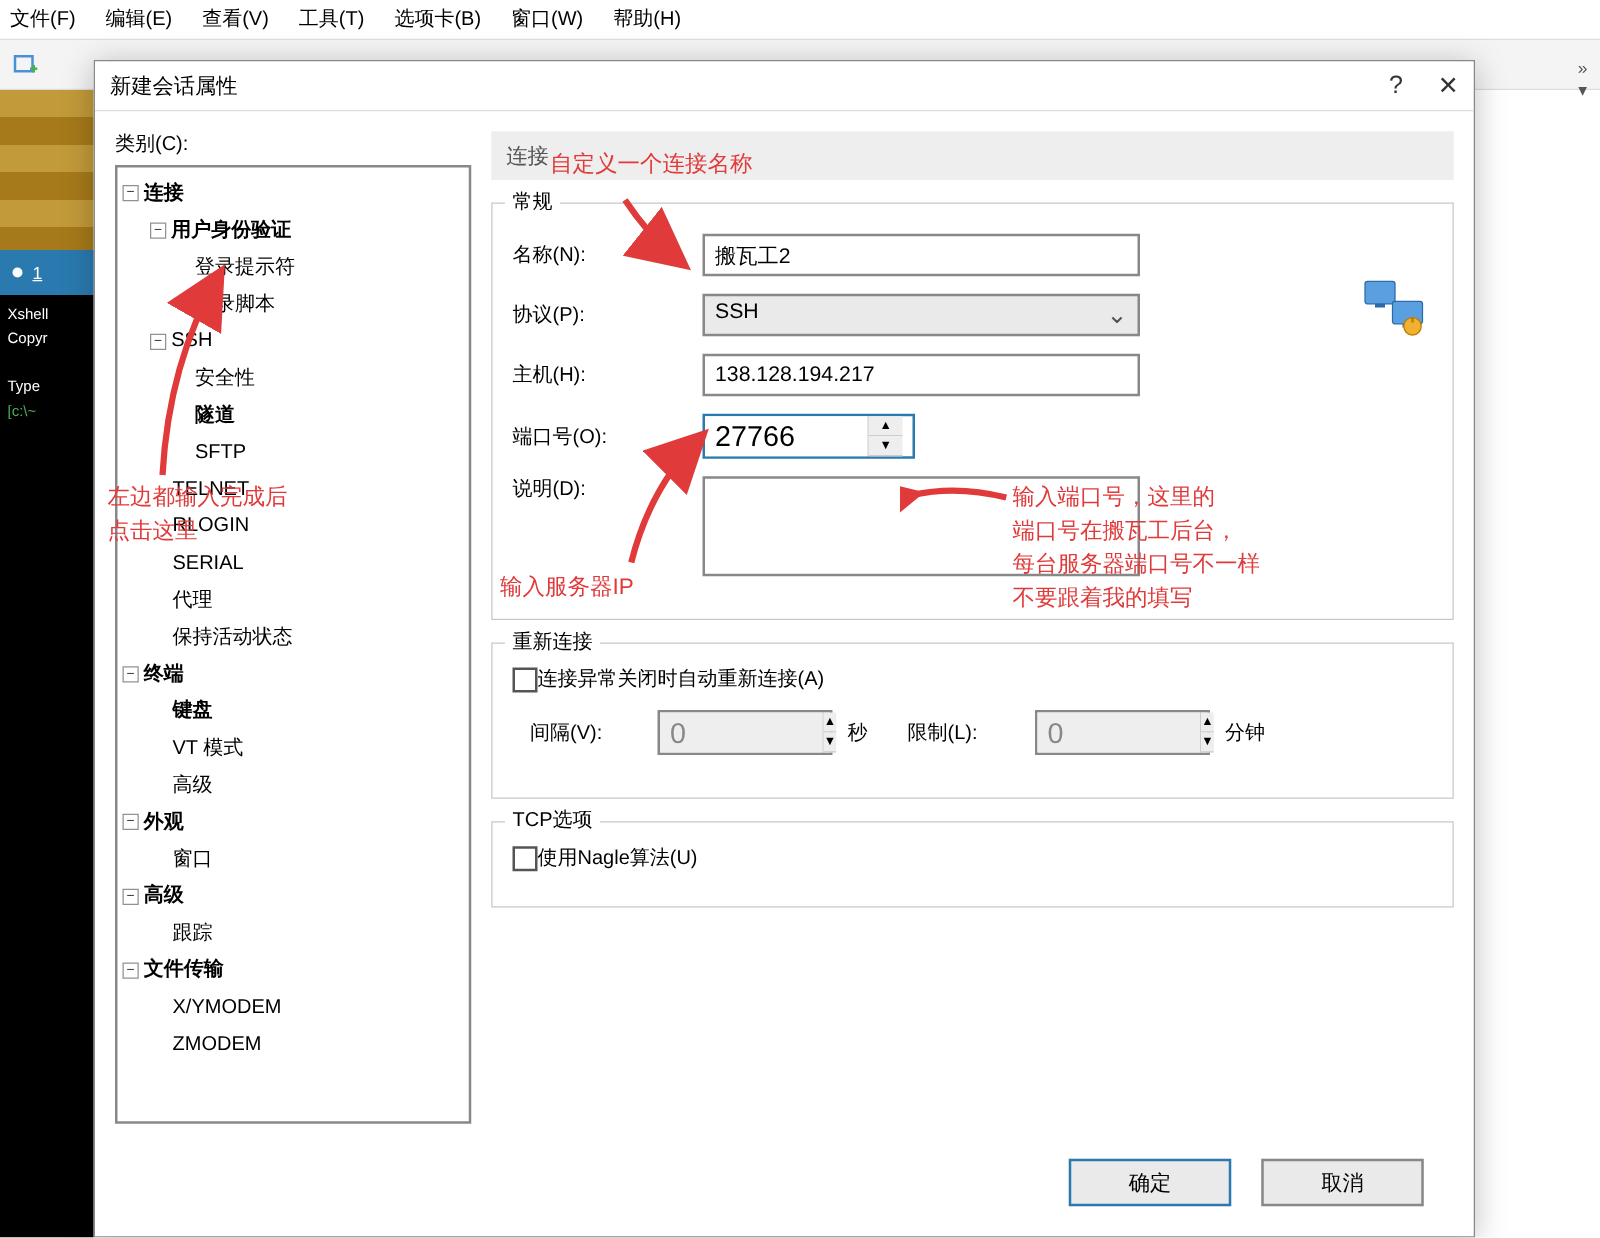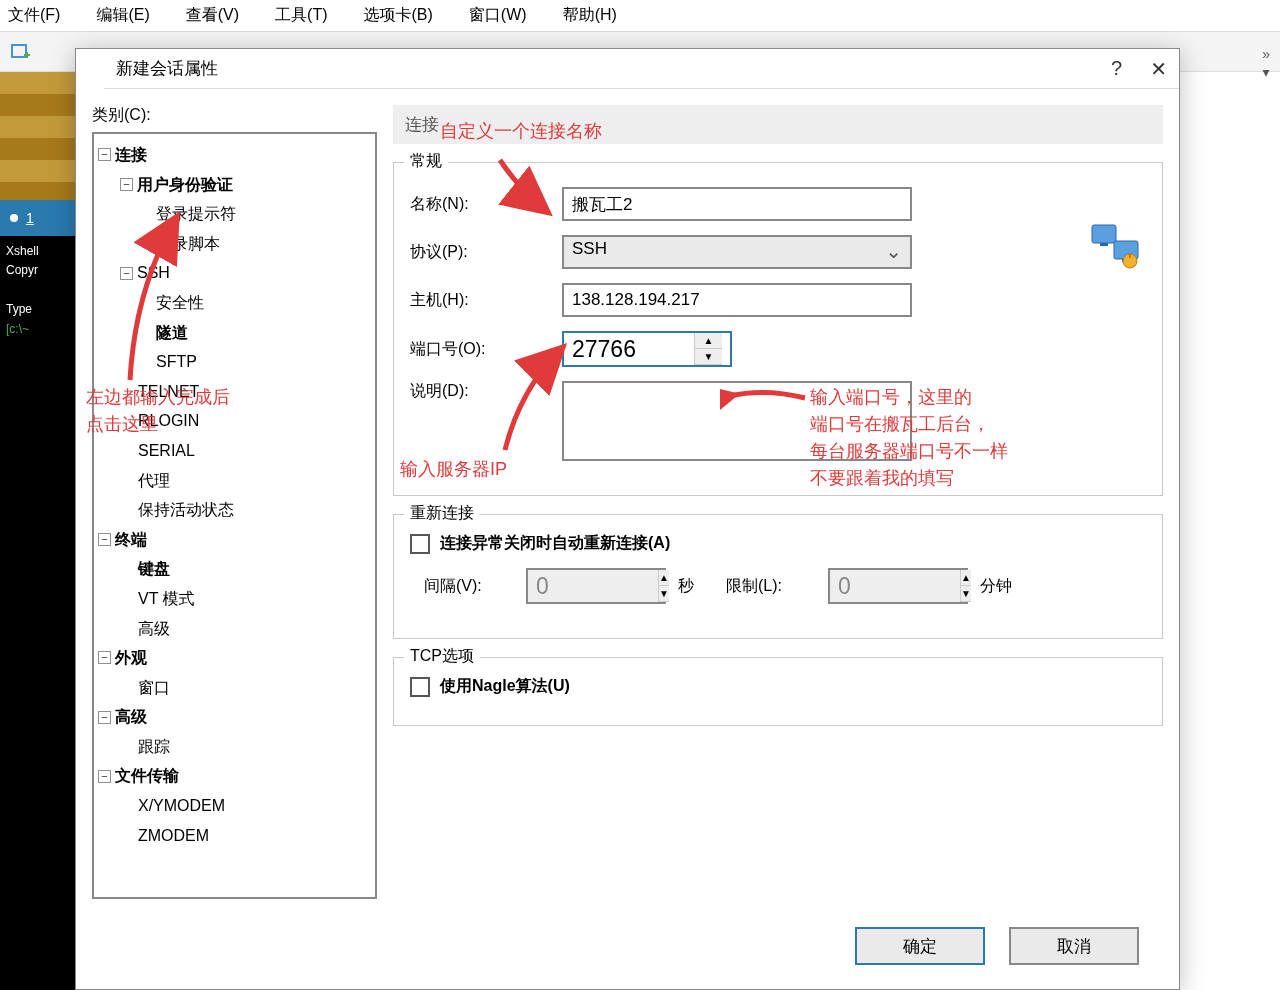--- a/index.html
+++ b/index.html
@@ -1,27 +1,27 @@
 <!DOCTYPE html>
 <html><head>
   <meta charset="utf-8">
   <style>
     * { margin: 0; padding: 0; box-sizing: border-box; font-family: "Microsoft YaHei", Arial, sans-serif; }
     body { width: 1280px; height: 990px; background: #fff; position: relative; overflow: hidden; }
-    .menubar { height: 32px; background: #fff; border-bottom: 1px solid #ddd; display: flex; align-items: center; padding: 0 8px; gap: 36px; font-size: 16px; }
+    .menubar { height: 32px; background: #fff; border-bottom: 1px solid #ddd; display: flex; align-items: center; padding: 0 8px; gap: 24px; font-size: 16px; }
     .menubar span { cursor: pointer; }
     .toolbar { height: 40px; background: #f4f4f4; border-bottom: 1px solid #ddd; display: flex; align-items: center; padding: 0 8px; gap: 8px; }
     .tb-icon { width: 24px; height: 24px; display: inline-flex; align-items: center; justify-content: center; color: #555; }
     .tabs-area { position: absolute; left: 0; top: 200px; width: 150px; height: 36px; background: #2a7ab0; display: flex; align-items: center; padding: 0 10px; color: #fff; font-size: 14px; }
     .tabs-area .dot { width: 8px; height: 8px; border-radius: 50%; background: #fff; margin-right: 8px; }
     .terminal-bg { position: absolute; left: 0; top: 236px; width: 75px; height: 754px; background: #000; color: #fff; font-family: monospace; font-size: 12px; padding: 6px; line-height: 1.6; }
     .term-green { color: #4caf50; }
     .behind-gold { position: absolute; left: 0; top: 72px; width: 75px; height: 128px; background: repeating-linear-gradient(180deg, #c29a3a 0, #c29a3a 22px, #a67a1a 22px, #a67a1a 44px); }
     .dialog { position: absolute; left: 75px; top: 48px; width: 1105px; height: 942px; background: #fff; border: 1px solid #888; box-shadow: 0 4px 24px rgba(0,0,0,0.25); display: flex; flex-direction: column; }
-    .dlg-title { height: 40px; display: flex; align-items: center; justify-content: space-between; padding: 0 12px; border-bottom: 1px solid #ddd; font-size: 17px; margin-left: 28px; }
+    .dlg-title { height: 40px; display: flex; align-items: center; justify-content: space-between; padding: 0 12px; border-bottom: 1px solid #ddd; font-size: 17px; }
     .dlg-title-right { display: flex; gap: 28px; align-items: center; font-size: 20px; color: #333; }
     .dlg-body { flex: 1; display: flex; padding: 16px; gap: 16px; }
     .left-pane { width: 285px; display: flex; flex-direction: column; }
     .cat-label { font-size: 16px; margin-bottom: 6px; }
     .tree { border: 2px solid #888; flex: 1; padding: 6px 4px; overflow: auto; font-size: 16px; }
     .tree-node { display: flex; align-items: center; line-height: 1.85; white-space: nowrap; }
     .expander { width: 13px; height: 13px; border: 1px solid #919191; display: inline-flex; align-items: center; justify-content: center; font-size: 11px; line-height: 1; margin-right: 4px; color: #333; background: #fff; }
     .right-pane { flex: 1; display: flex; flex-direction: column; gap: 18px; position: relative; }
     .section-title { background: #eee; padding: 8px 12px; font-size: 17px; color: #555; }
     .group { border: 1px solid #c8c8c8; padding: 10px 16px 20px; position: relative; }
@@ -32,21 +32,21 @@
     .sel { border: 2px solid #888; height: 34px; padding: 2px 8px; font-size: 17px; width: 350px; background: #eaeaea; appearance: none; position: relative; }
     .sel-wrap { position: relative; width: 350px; }
     .sel-wrap::after { content: "⌄"; position: absolute; right: 10px; top: 4px; font-size: 20px; color: #555; pointer-events: none; }
     .spinwrap { display: flex; border: 2px solid #2a7ab0; height: 36px; width: 170px; }
     .spinwrap input { border: none; width: 130px; padding: 0 8px; font-size: 23px; outline: none; }
     .spin-btns { width: 28px; display: flex; flex-direction: column; border-left: 1px solid #ccc; }
     .spin-btns div { flex: 1; display: flex; align-items: center; justify-content: center; font-size: 10px; background: #eee; border-bottom: 1px solid #ccc; }
     .spin-disabled { border-color: #888; }
     .spin-disabled input { background: #eee; color: #888; }
     .txtarea { border: 2px solid #888; width: 350px; height: 80px; padding: 4px 8px; font-size: 16px; resize: none; font-family: inherit; }
-    .chk { display: flex; align-items: center; gap: 10px; font-size: 16px; margin: 8px 0; font-weight: bold; }
+    .chk { display: flex; align-items: center; font-size: 16px; margin: 8px 0; }
     .chkbox { width: 20px; height: 20px; border: 2px solid #555; display: inline-block; }
     .dlg-footer { display: flex; justify-content: flex-end; gap: 24px; padding: 12px 40px 24px; }
     .btn { min-width: 130px; height: 38px; border: 2px solid #888; background: #eaeaea; font-size: 17px; cursor: pointer; }
     .btn-primary { border-color: #2a7ab0; }
     .anno { position: absolute; color: #e03a3a; font-size: 18px; pointer-events: none; z-index: 50; line-height: 1.5; }
     .arrow { position: absolute; z-index: 49; }
     .bold { font-weight: 700; }
     .conn-icon { position: absolute; right: 18px; top: 60px; }
     .overflow-icons { position: absolute; right: 10px; top: 46px; display: flex; flex-direction: column; align-items: center; gap: 2px; color: #555; font-size: 14px; }
   </style>

